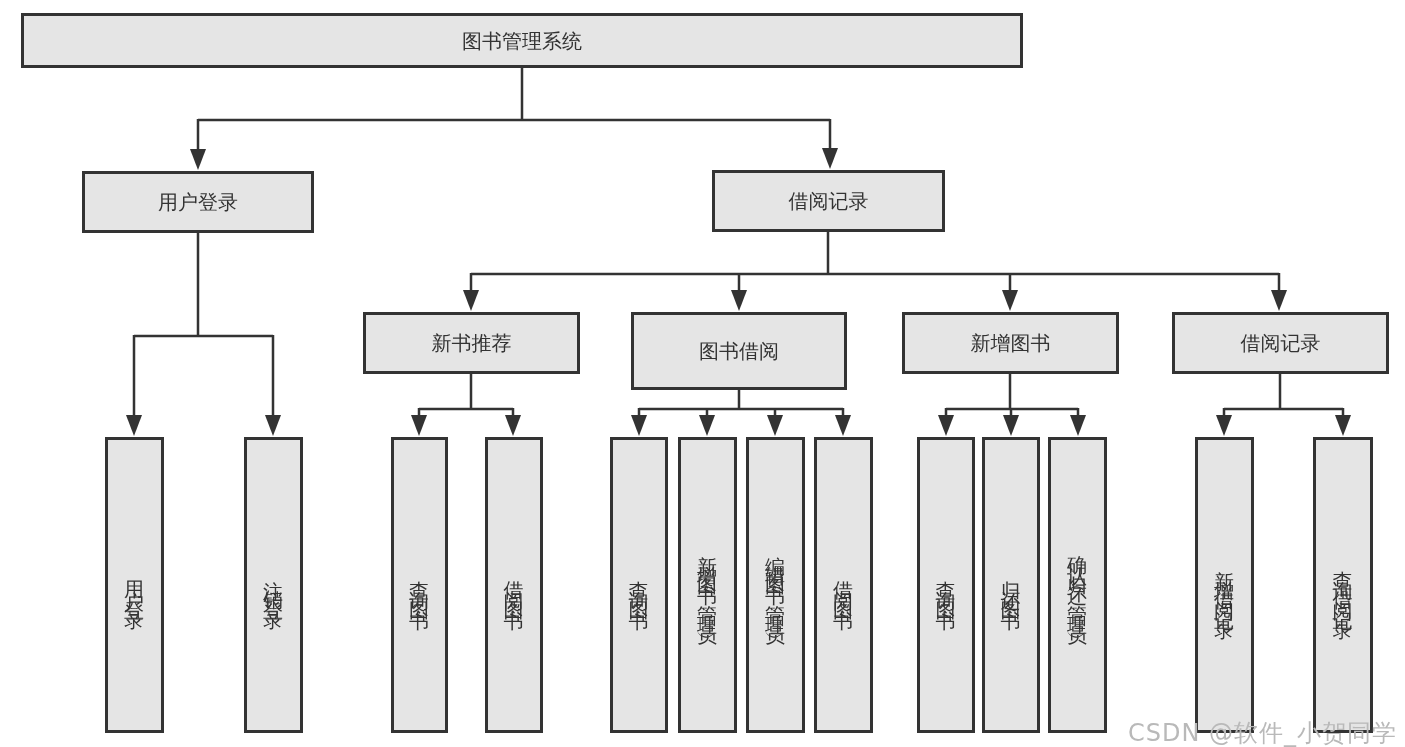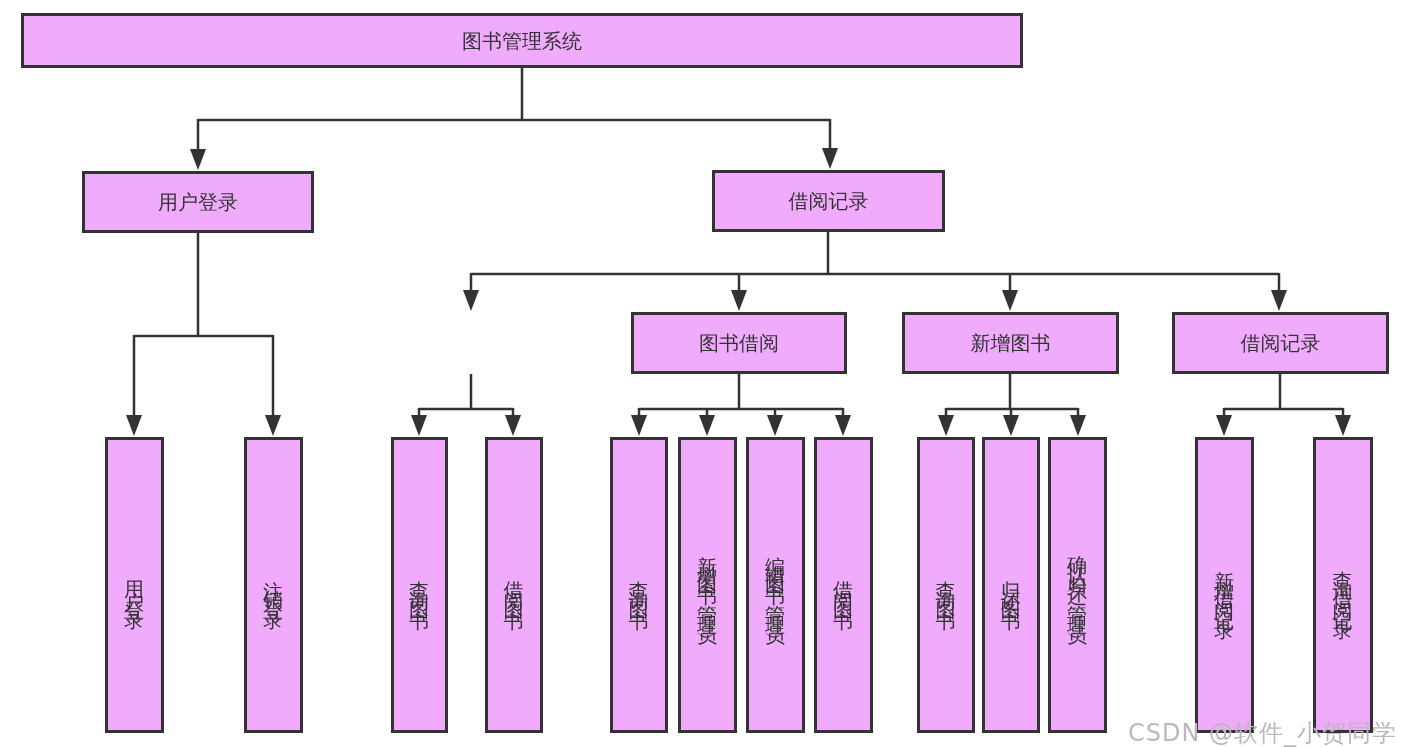--- a/index.html
+++ b/index.html
@@ -12,21 +12,21 @@
   body{
     width:1405px;height:747px;position:relative;overflow:hidden;
     background:var(--bg);
     font-family:"DejaVu Sans","Liberation Sans",sans-serif;
     color:var(--text);
   }
   #stage{position:absolute;inset:0;width:1405px;height:747px;}
   svg.wires{position:absolute;left:0;top:0;pointer-events:none;}
   .box{
     position:absolute;box-sizing:border-box;
-    border:3px solid var(--line);background:#f0abfc;
+    border:3px solid var(--line);background:#e5e5e5;
     display:flex;align-items:center;justify-content:center;
   }
   .box .lbl{
     font-size:20px;line-height:1;color:var(--text);
     white-space:nowrap;
   }
   .box.v .lbl{
     writing-mode:vertical-lr;
     text-orientation:upright;
     letter-spacing:0.5em;
@@ -79,21 +79,24 @@
     <span class="lbl">图书管理系统</span>
   </div>
 
   <div class="box" style="left:82px;top:171px;width:232px;height:62px">
     <span class="lbl">用户登录</span>
   </div>
   <div class="box" style="left:712px;top:170px;width:233px;height:62px">
     <span class="lbl">借阅记录</span>
   </div>
 
-  <div class="box" style="left:631px;top:312px;width:216px;height:62px">
+  <div class="box" style="left:363px;top:312px;width:217px;height:62px">
+    <span class="lbl">新书推荐</span>
+  </div>
+  <div class="box" style="left:631px;top:312px;width:216px;height:78px">
     <span class="lbl">图书借阅</span>
   </div>
   <div class="box" style="left:902px;top:312px;width:217px;height:62px">
     <span class="lbl">新增图书</span>
   </div>
   <div class="box" style="left:1172px;top:312px;width:217px;height:62px">
     <span class="lbl">借阅记录</span>
   </div>
 
   <div class="box v" style="left:105px;top:437px;width:59px;height:296px">

